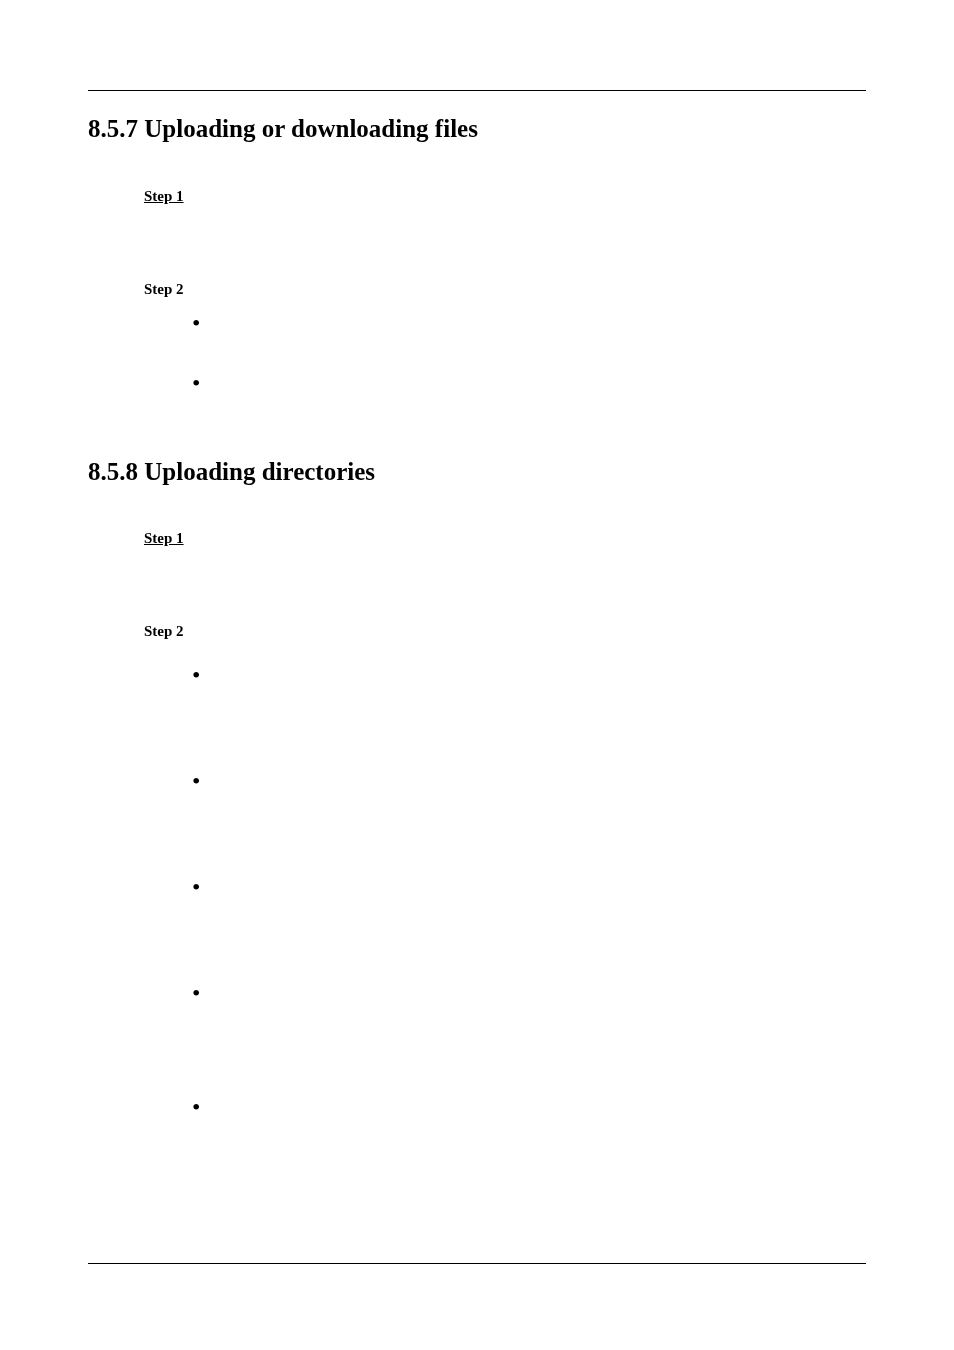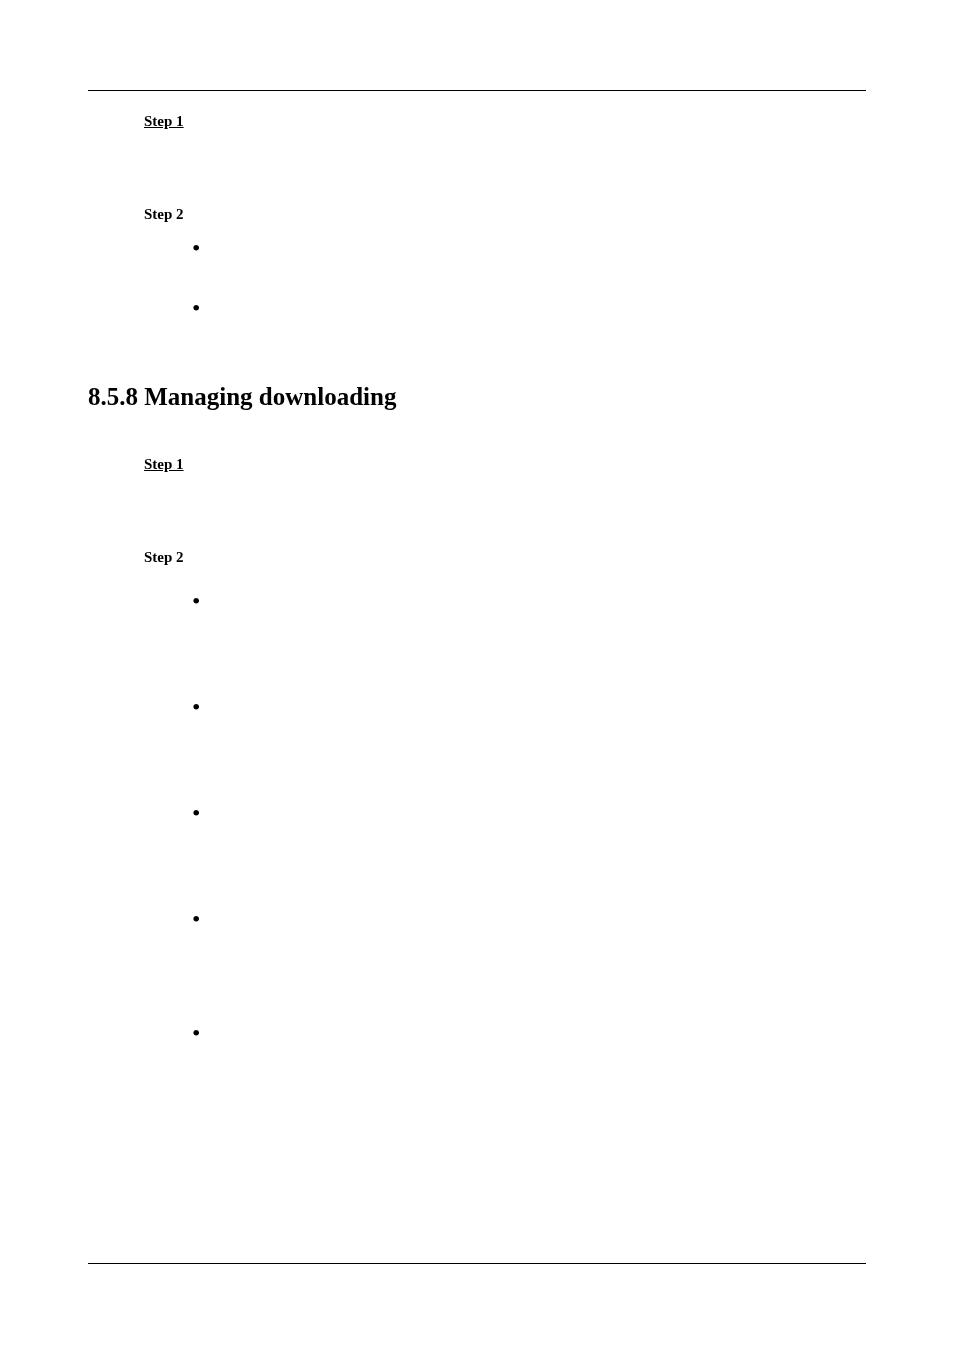--- a/index.html
+++ b/index.html
@@ -75,38 +75,42 @@
     margin: 0;
   }
 </style>
 </head>
 <body>
 
 <div class="page">
 
   <hr class="top-rule">
 
+  <h2 class="section-heading">
+    <span>8.5.7</span>
+    <span>Uploading or downloading files</span>
+  </h2>
 
   <div class="steps">
     <div class="step-block gap-lg">
       <div class="step-label">Step 1</div>
     </div>
 
     <div class="step-block">
       <div class="step-label">Step 2</div>
       <ul class="bullets">
         <li class="gap-sm"><span></span></li>
         <li class="gap-md"><span></span></li>
       </ul>
     </div>
   </div>
 
   <h2 class="section-heading">
     <span>8.5.8</span>
-    <span>Managing downloading</span>
+    <span>Uploading directories</span>
   </h2>
 
   <div class="steps">
     <div class="step-block gap-lg">
       <div class="step-label">Step 1</div>
     </div>
 
     <div class="step-block">
       <div class="step-label" style="margin-bottom:28px;">Step 2</div>
       <ul class="bullets">

